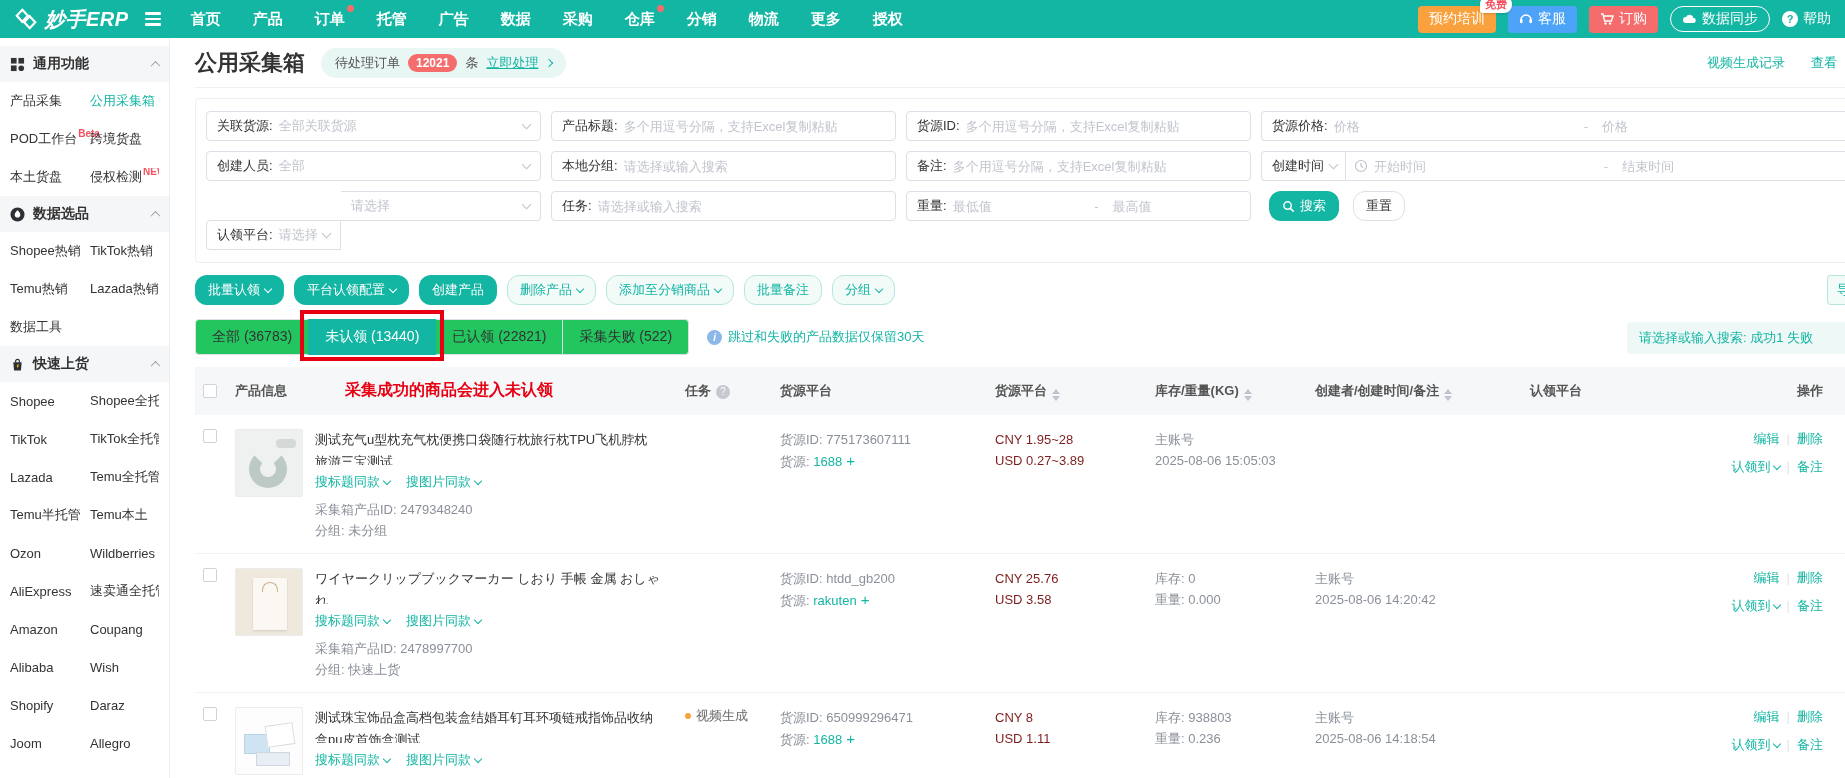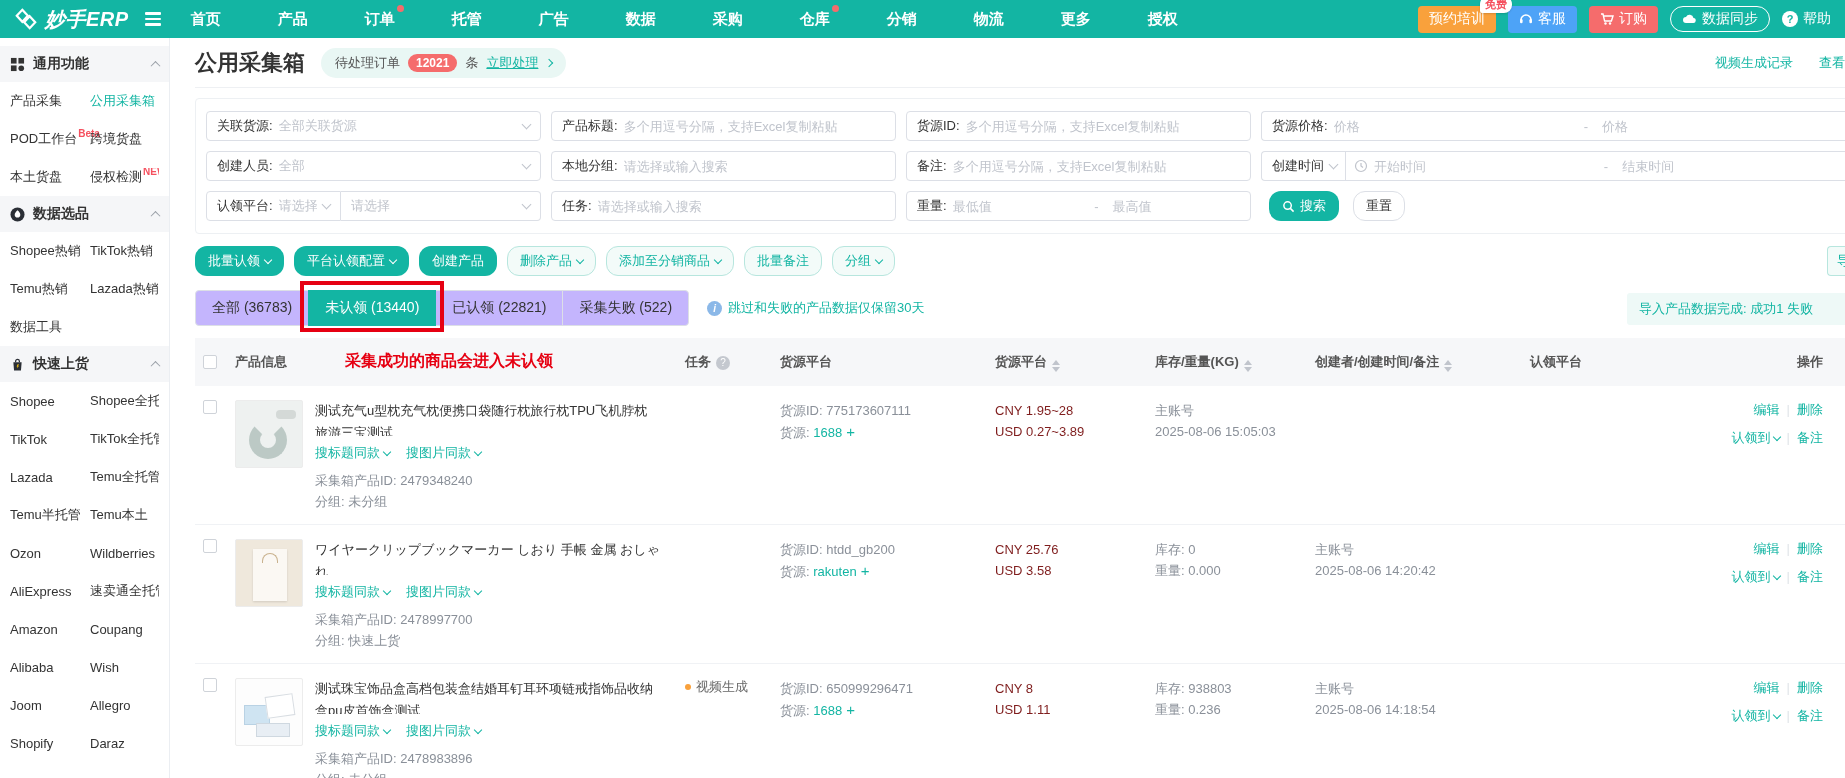--- a/index.html
+++ b/index.html
@@ -5,21 +5,21 @@
   * { margin:0; padding:0; box-sizing:border-box; font-family:"Liberation Sans","DejaVu Sans",sans-serif; }
   html,body { width:1845px; height:778px; overflow:hidden; background:#fff; }
   .app { position:relative; width:1845px; height:778px; display:flex; flex-direction:column; }
 
   
   .navbar { height:38px; background:#13b5a3; display:flex; align-items:center; padding:0 14px; color:#fff; flex:none; }
   .brand { display:flex; align-items:center; gap:7px; cursor:pointer; }
   .brand-text { font-size:20px; font-weight:bold; font-style:italic; letter-spacing:.5px; }
   .hamburger { margin-left:16px; display:flex; flex-direction:column; gap:3px; cursor:pointer; }
   .hamburger i { width:16px; height:2.4px; background:#fff; border-radius:1px; }
-  .nav-menu { display:flex; gap:57px; margin-left:30px; font-size:15px; font-weight:bold; }
+  .nav-menu { display:flex; gap:32px; margin-left:30px; font-size:15px; font-weight:bold; }
   .nav-item { position:relative; cursor:pointer; white-space:nowrap; }
   .nav-dot { position:absolute; top:-5px; right:-9px; width:7px; height:7px; border-radius:50%; background:#f56c6c; }
   .nav-actions { margin-left:auto; display:flex; align-items:center; gap:12px; }
   .nbtn { height:27px; border-radius:4px; display:flex; align-items:center; gap:5px; padding:0 11px; font-size:14px; cursor:pointer; white-space:nowrap; }
   .btn-training { background:#f9a13c; position:relative; }
   .free-badge { position:absolute; top:-10px; right:-16px; background:#fff; color:#f5515f; font-size:11px; font-weight:bold; line-height:1; padding:3px 5px; border-radius:8px 8px 8px 2px; box-shadow:0 1px 2px rgba(0,0,0,.15); }
   .btn-support { background:#4da3f7; }
   .btn-order { background:#f56c6c; }
   .btn-sync { border:1px solid #fff; border-radius:14px; height:26px; }
   .nav-help { display:flex; align-items:center; gap:5px; font-size:14px; cursor:pointer; }
@@ -38,21 +38,21 @@
   .sup-badge { color:#f5515f; font-size:10px; font-weight:bold; position:relative; top:-6px; margin-left:1px; }
 
   
   .main { flex:1; min-width:0; position:relative; padding-left:25px; background:#fff; overflow:hidden; }
   .page-header { height:50px; display:flex; align-items:center; gap:16px; border-bottom:1px solid #eef0f3; position:relative; }
   .page-title { font-size:22px; font-weight:bold; color:#333; }
   .pending-pill { background:#e9f7f4; border-radius:16px; height:30px; display:flex; align-items:center; gap:8px; padding:0 14px; font-size:13px; color:#555; }
   .count-badge { background:#f56c6c; color:#fff; border-radius:10px; padding:2px 8px; font-size:12px; font-weight:bold; }
   .process-link { color:#13b5a3; text-decoration:underline; cursor:pointer; display:flex; align-items:center; gap:8px; }
   .chev-r { width:6px; height:6px; border-right:1.3px solid #13b5a3; border-top:1.3px solid #13b5a3; transform:rotate(45deg); }
-  .header-links { position:absolute; right:0; display:flex; gap:26px; font-size:13px; color:#13b5a3; }
+  .header-links { position:absolute; right:8px; display:flex; gap:26px; font-size:13px; color:#13b5a3; }
   .header-links span { cursor:pointer; white-space:nowrap; }
 
   
   .filter-card { margin-top:10px; border:1px solid #edf0f3; border-radius:4px; background:#fff; padding:12px 0 12px 10px; width:calc(100% + 4px); }
   .f-row { display:flex; gap:10px; margin-bottom:10px; }
   .f-row:last-child { margin-bottom:0; }
   .f-box { height:30px; border:1px solid #dcdfe6; border-radius:4px; background:#fff; display:flex; align-items:center; gap:6px; padding:0 10px; font-size:13px; }
   .f-label { color:#333; white-space:nowrap; }
   .f-value { color:#c0c4cc; flex:1; white-space:nowrap; overflow:hidden; }
   .f-box input { border:0; outline:0; flex:1; min-width:0; font-size:13px; color:#333; background:transparent; }
@@ -71,21 +71,21 @@
 
   
   .toolbar { display:flex; gap:10px; margin:12px 0 0; position:relative; height:30px; }
   .btn-solid { background:#13b5a3; color:#fff; }
   .btn-light { background:#f3fbf9; color:#13b5a3; border-color:#b7e6de; }
   .edge-btn { position:absolute; right:0; top:0; height:30px; width:18px; overflow:hidden; border:1px solid #b7e6de; border-right:0; border-radius:4px 0 0 4px; background:#f3fbf9; color:#13b5a3; font-size:13px; display:flex; align-items:center; padding-left:9px; cursor:pointer; }
 
   
   .tabs-row { display:flex; align-items:center; margin-top:14px; position:relative; height:36px; }
   .tab-group { display:flex; }
-  .tab { height:36px; display:flex; align-items:center; padding:0 16px; border:1px solid #dcdfe6; margin-left:-1px; background:#c4b5fd; color:#333; font-size:14px; cursor:pointer; position:relative; white-space:nowrap; }
+  .tab { height:36px; display:flex; align-items:center; padding:0 16px; border:1px solid #dcdfe6; margin-left:-1px; background:#22c55e; color:#333; font-size:14px; cursor:pointer; position:relative; white-space:nowrap; }
   .tab:first-child { border-radius:4px 0 0 4px; margin-left:0; }
   .tab:last-child { border-radius:0 4px 4px 0; }
   .tab.active { background:#13b5a3; border-color:#13b5a3; color:#fff; z-index:1; }
   .red-rect { position:absolute; left:-9px; right:-9px; top:-10px; bottom:-7px; border:4px solid #e60012; pointer-events:none; z-index:5; }
   .tab-note { display:flex; align-items:center; gap:6px; margin-left:18px; font-size:13px; color:#13b5a3; }
   .info-circle { width:15px; height:15px; border-radius:50%; background:#8bb8e8; color:#fff; font-size:10px; font-style:italic; font-weight:bold; display:flex; align-items:center; justify-content:center; }
   .import-notice { position:absolute; right:0; top:3px; width:218px; overflow:hidden; white-space:nowrap; background:#eef9f7; color:#13b5a3; font-size:13px; padding:7px 0 7px 12px; border-radius:3px 0 0 3px; }
 
   
   .table { margin-top:12px; }
@@ -283,26 +283,26 @@
       </div>
       <div class="side-row">
         <span class="side-item">Amazon</span>
         <span class="side-item">Coupang</span>
       </div>
       <div class="side-row">
         <span class="side-item">Alibaba</span>
         <span class="side-item">Wish</span>
       </div>
       <div class="side-row">
+        <span class="side-item">Shopify</span>
+        <span class="side-item">Daraz</span>
+      </div>
+      <div class="side-row">
         <span class="side-item">Joom</span>
         <span class="side-item">Allegro</span>
-      </div>
-      <div class="side-row">
-        <span class="side-item">Shopify</span>
-        <span class="side-item">Daraz</span>
       </div>
     </aside>
 
     <main class="main">
 
       <div class="page-header">
         <h1 class="page-title">公用采集箱</h1>
         <div class="pending-pill">
           <span>待处理订单</span>
           <span class="count-badge">12021</span>
@@ -361,21 +361,21 @@
             <svg width="14" height="14" viewBox="0 0 14 14">
               <circle cx="7" cy="7" r="5.5" stroke="#c0c4cc" stroke-width="1.2" fill="none"></circle>
               <path d="M7 4v3l2 1.5" stroke="#c0c4cc" stroke-width="1.2" fill="none"></path>
             </svg>
             <input placeholder="开始时间" style="">
             <span class="dash">-</span>
             <input placeholder="结束时间" style="">
           </div>
         </div>
         <div class="f-row">
-          <div class="f-box wA" style="border-radius:4px 0 0 4px;">
+          <div class="f-box wA" style="border-radius:4px 0 0 4px;margin-top:29px;">
             <span class="f-label">认领平台:</span>
             <span class="f-value">请选择</span>
             <i class="caret-down"></i>
           </div>
           <div class="f-box wB" style="margin-left:-10px;border-radius:0 4px 4px 0;border-left:0;">
             <span class="f-value">请选择</span>
             <i class="caret-down"></i>
           </div>
           <div class="f-box w2">
             <span class="f-label">任务:</span>
@@ -447,21 +447,21 @@
               <span>已认领 (22821)</span>
             </div>
           <div class="tab">
               <span>采集失败 (522)</span>
             </div>
         </div>
         <div class="tab-note">
           <span class="info-circle">i</span>
           <span>跳过和失败的产品数据仅保留30天</span>
         </div>
-        <div class="import-notice">导入产品数据完成: 成功1 失败</div>
+        <div class="import-notice">请选择或输入搜索: 成功1 失败</div>
       </div>
 
       <div class="table">
         <div class="thead">
           <div class="td c-check">
               <span class="cb"></span>
             </div>
           <div class="td c-prod">
               <span>产品信息</span>
             </div>

